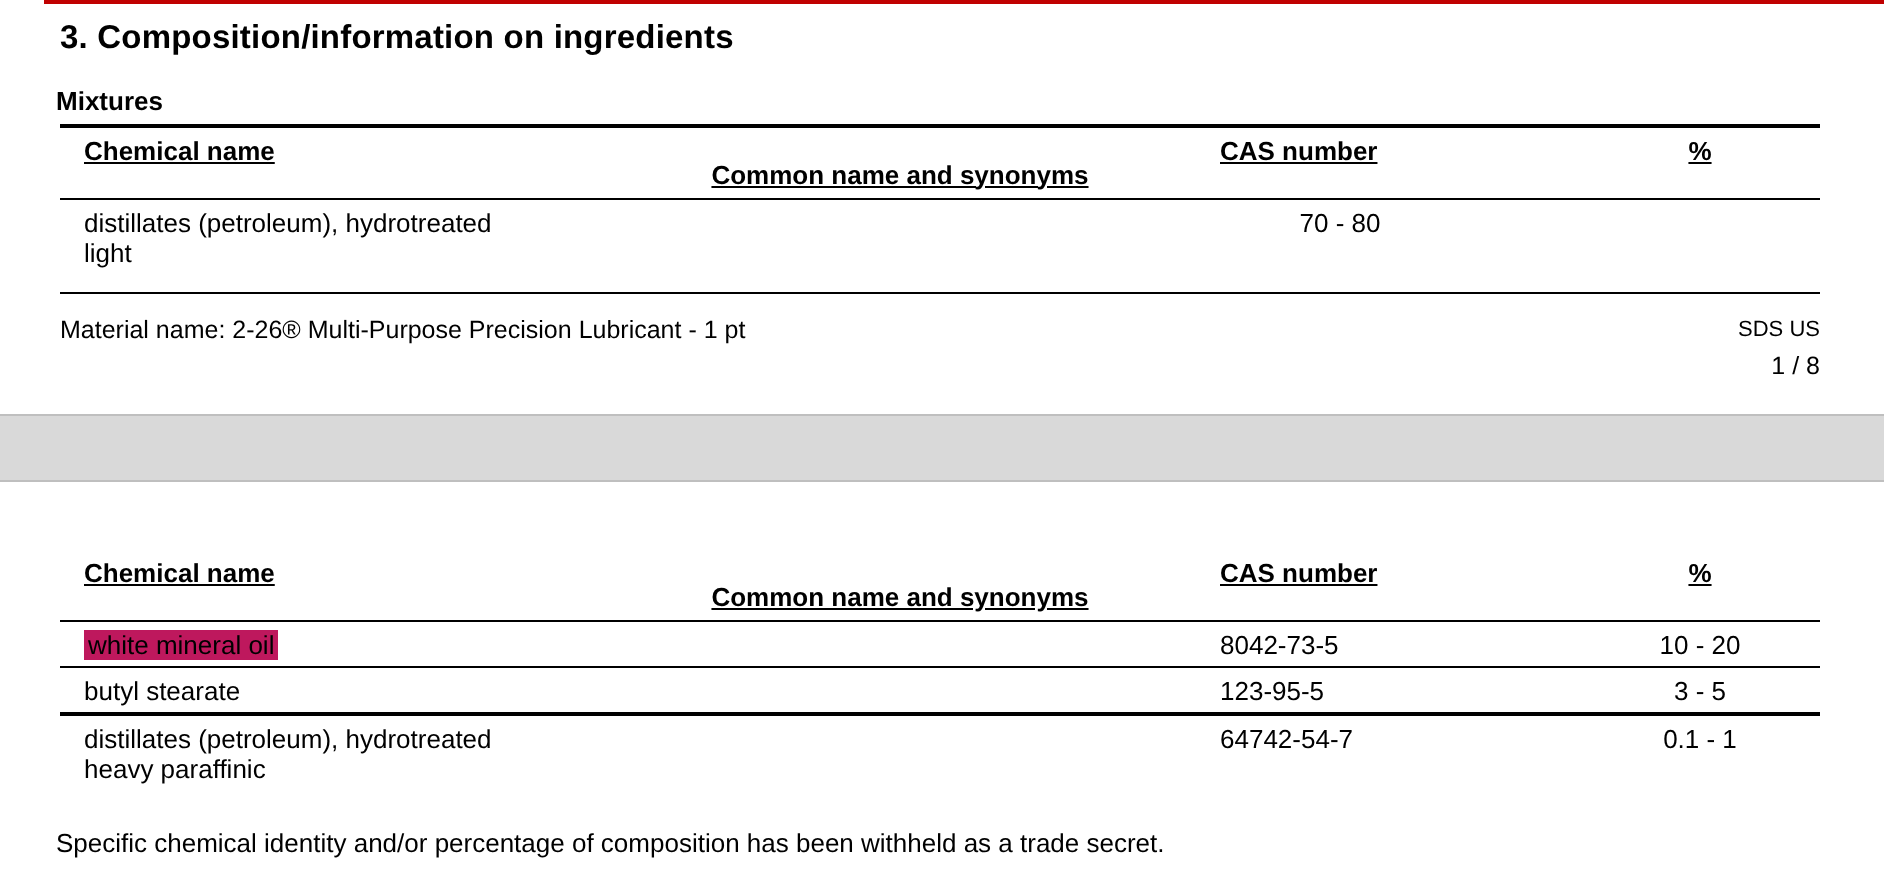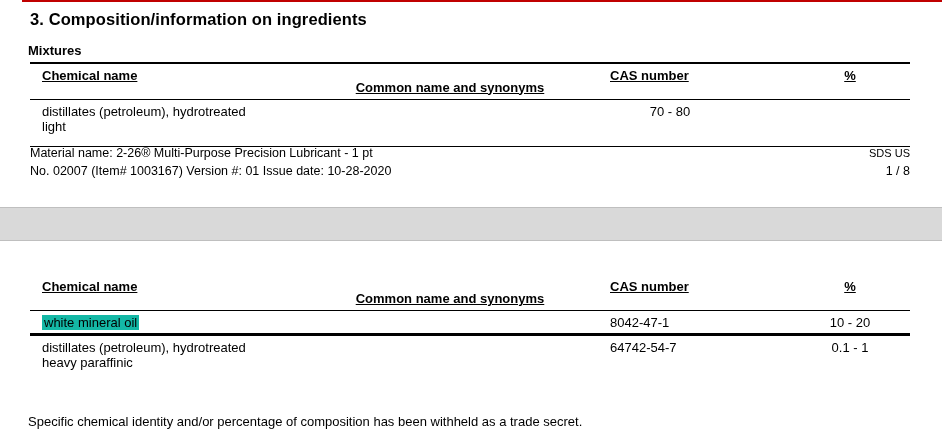--- a/index.html
+++ b/index.html
@@ -82,38 +82,38 @@
     font-size: 13px;
     padding: 4px 0 3px 0;
     line-height: 15px;
   }
   .row-sep {
     height: 1px;
     background: #000;
     width: 100%;
   }
   .hl {
-    background: #14b8a6;
+    background: #be185d;
     padding: 0 2px;
   }
 
   
   .footer-rule {
     position: absolute;
     left: 30px;
     width: 880px;
     height: 1px;
     background: #000;
     top: 146px;
   }
   .footer {
     position: absolute;
     left: 30px;
     width: 880px;
-    top: 144px;
+    top: 156px;
     font-size: 12.5px;
     line-height: 18px;
   }
   .footer .line {
     position: relative;
     width: 100%;
     white-space: nowrap;
   }
   .footer .right {
     position: absolute;
@@ -180,21 +180,20 @@
     </div>
   </div>
 
   <div class="footer-rule"></div>
   <div class="footer">
     <div class="line">
       <span>Material name: 2-26® Multi-Purpose Precision Lubricant - 1 pt</span>
       <span class="right">SDS US</span>
     </div>
     <div class="line">
-      <span>No. 02007 (Item# 1003167)   Version #: 01    Issue date: 10-28-2020</span>
       <span class="right pg">1 / 8</span>
     </div>
   </div>
 
   <div class="gap-line-top"></div>
   <div class="page-gap"></div>
   <div class="gap-line-bottom"></div>
 
   <div class="tbl" style="top:275px;">
     <div class="row hdr-row">
@@ -203,25 +202,31 @@
       <div class="c-cas">CAS number</div>
       <div class="c-pct">%</div>
     </div>
     <div class="hdr-rule-bottom"></div>
 
     <div class="row data-row">
       <div class="c-name">
         <span class="hl">white mineral oil</span>
       </div>
       <div class="c-common"></div>
-      <div class="c-cas">8042-47-1</div>
+      <div class="c-cas">8042-73-5</div>
       <div class="c-pct">10 - 20</div>
     </div>
     <div class="row-sep"></div>
 
+    <div class="row data-row">
+      <div class="c-name">butyl stearate</div>
+      <div class="c-common"></div>
+      <div class="c-cas">123-95-5</div>
+      <div class="c-pct">3 - 5</div>
+    </div>
     <div class="row-sep"></div>
 
     <div class="row-sep"></div>
 
     <div class="row data-row">
       <div class="c-name">
         <span>distillates (petroleum), hydrotreated</span><br>
         <span>heavy paraffinic</span>
       </div>
       <div class="c-common"></div>

